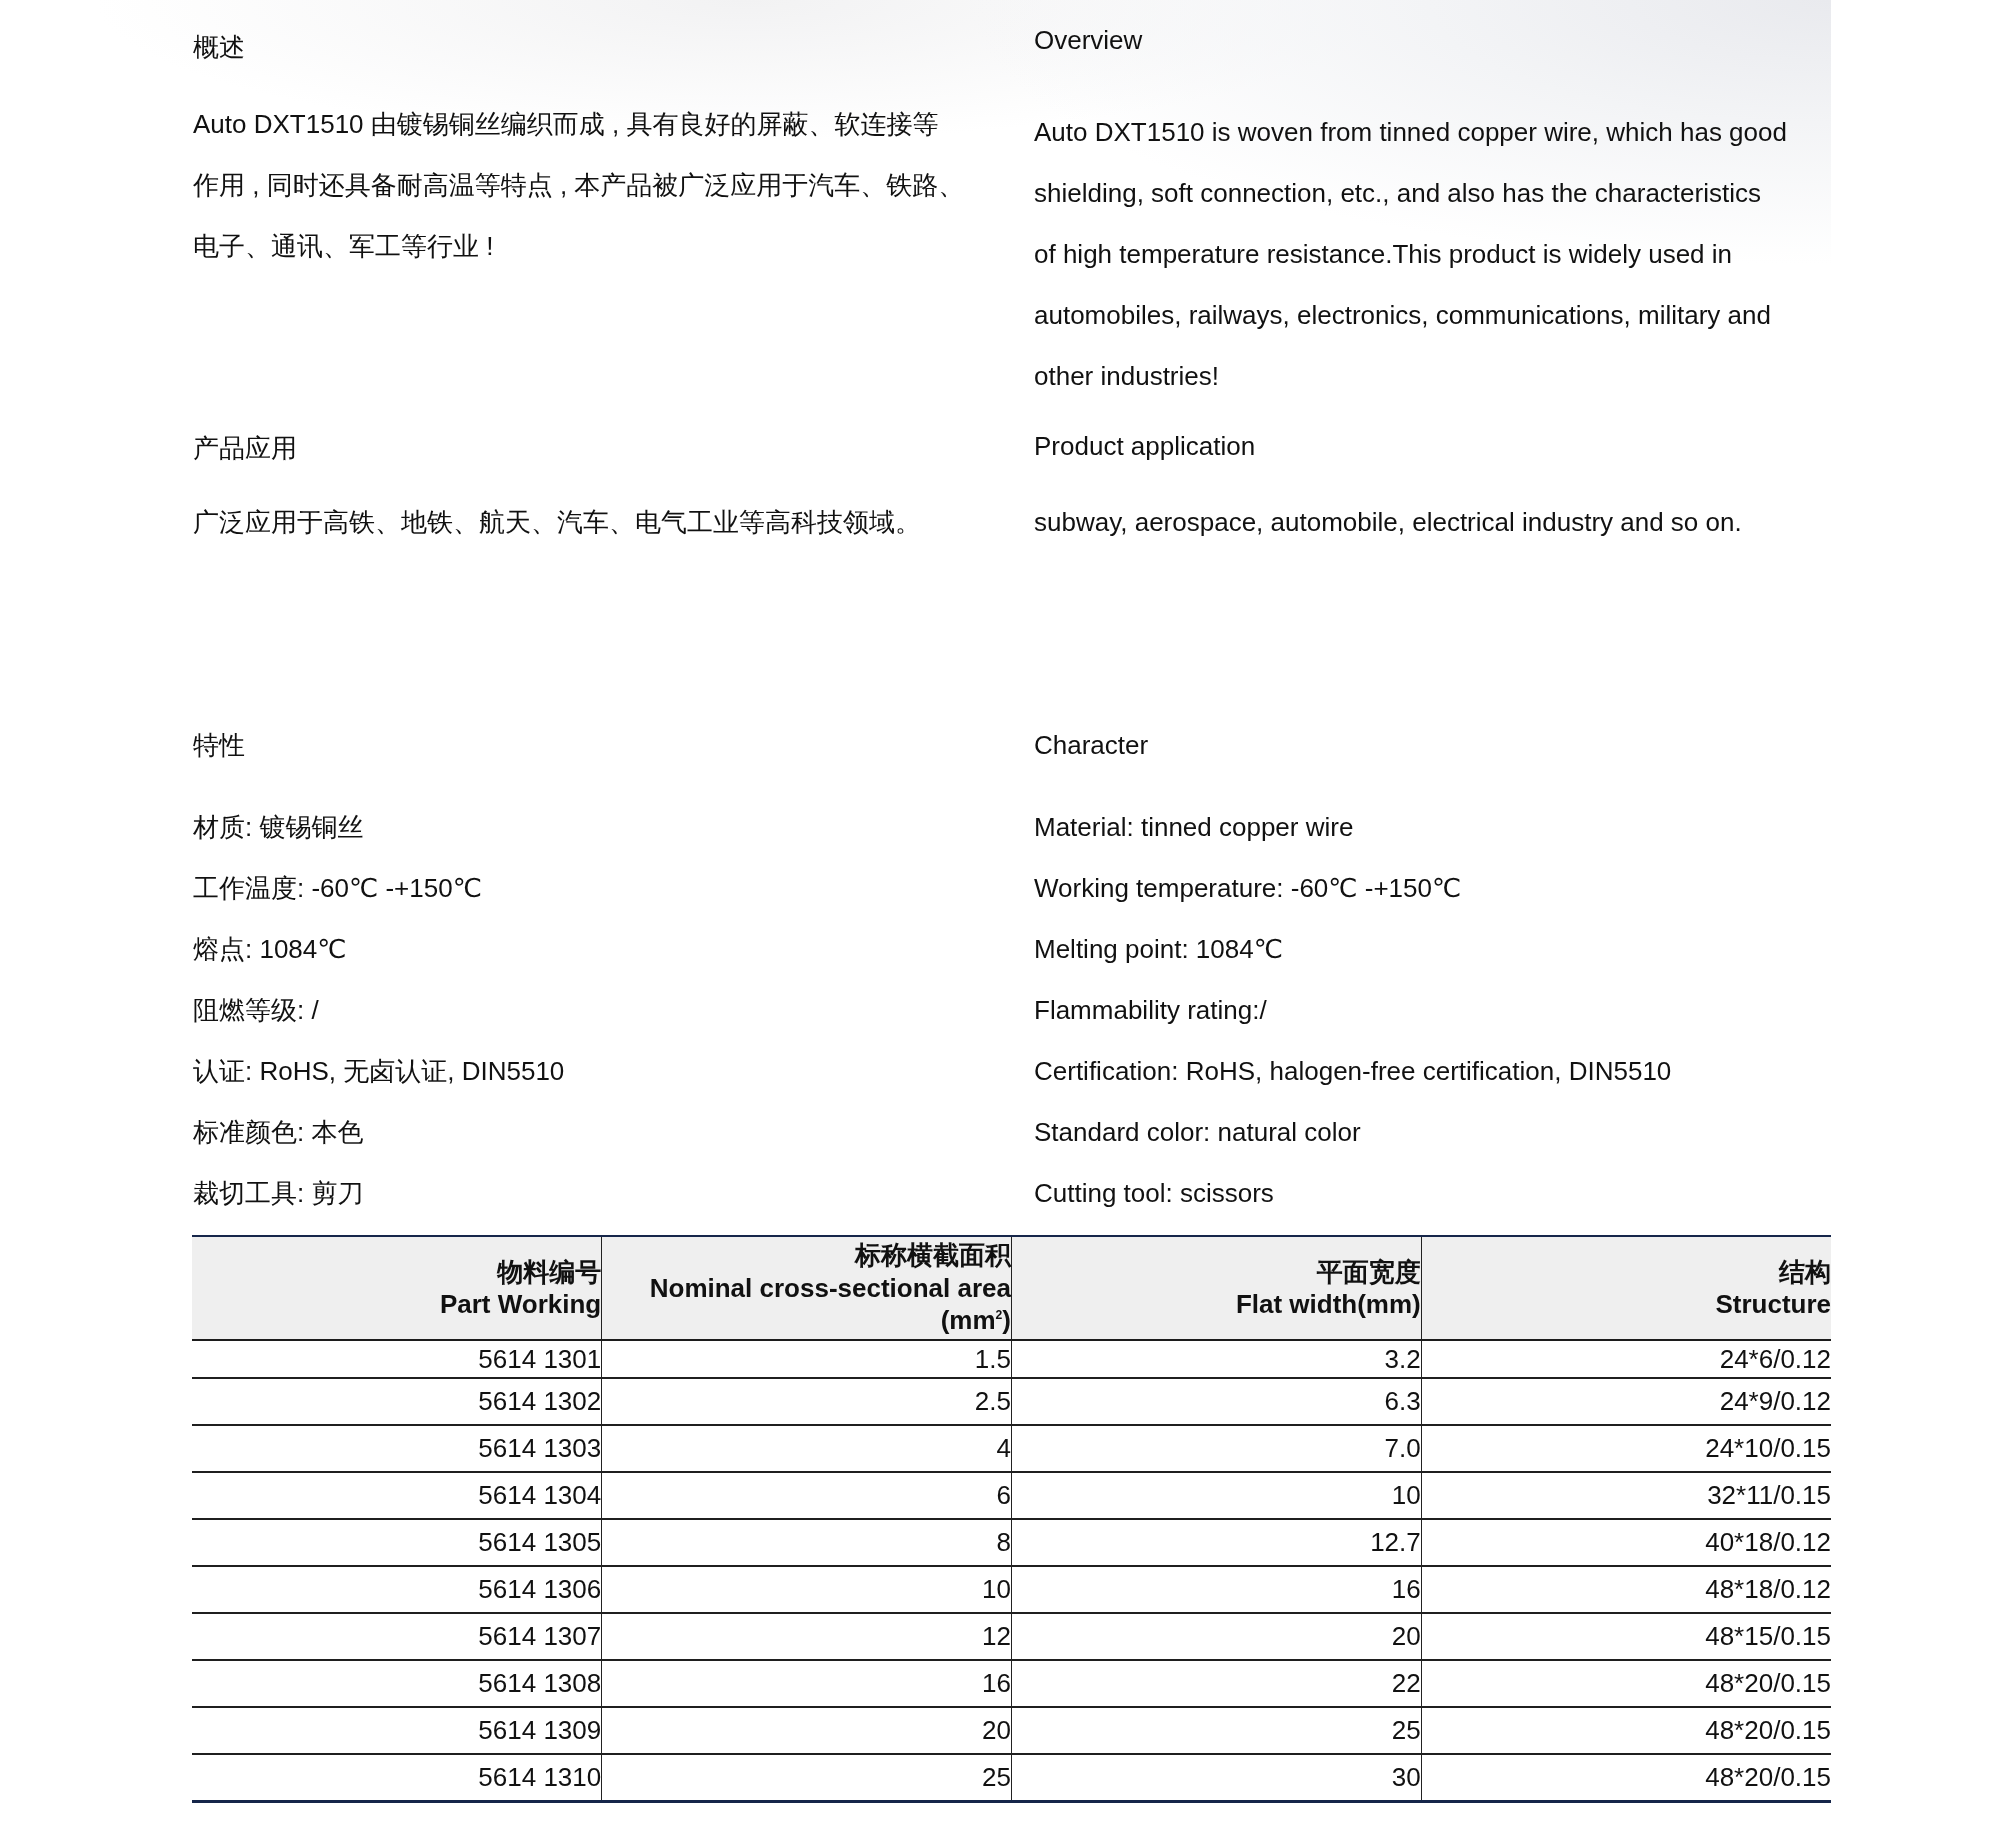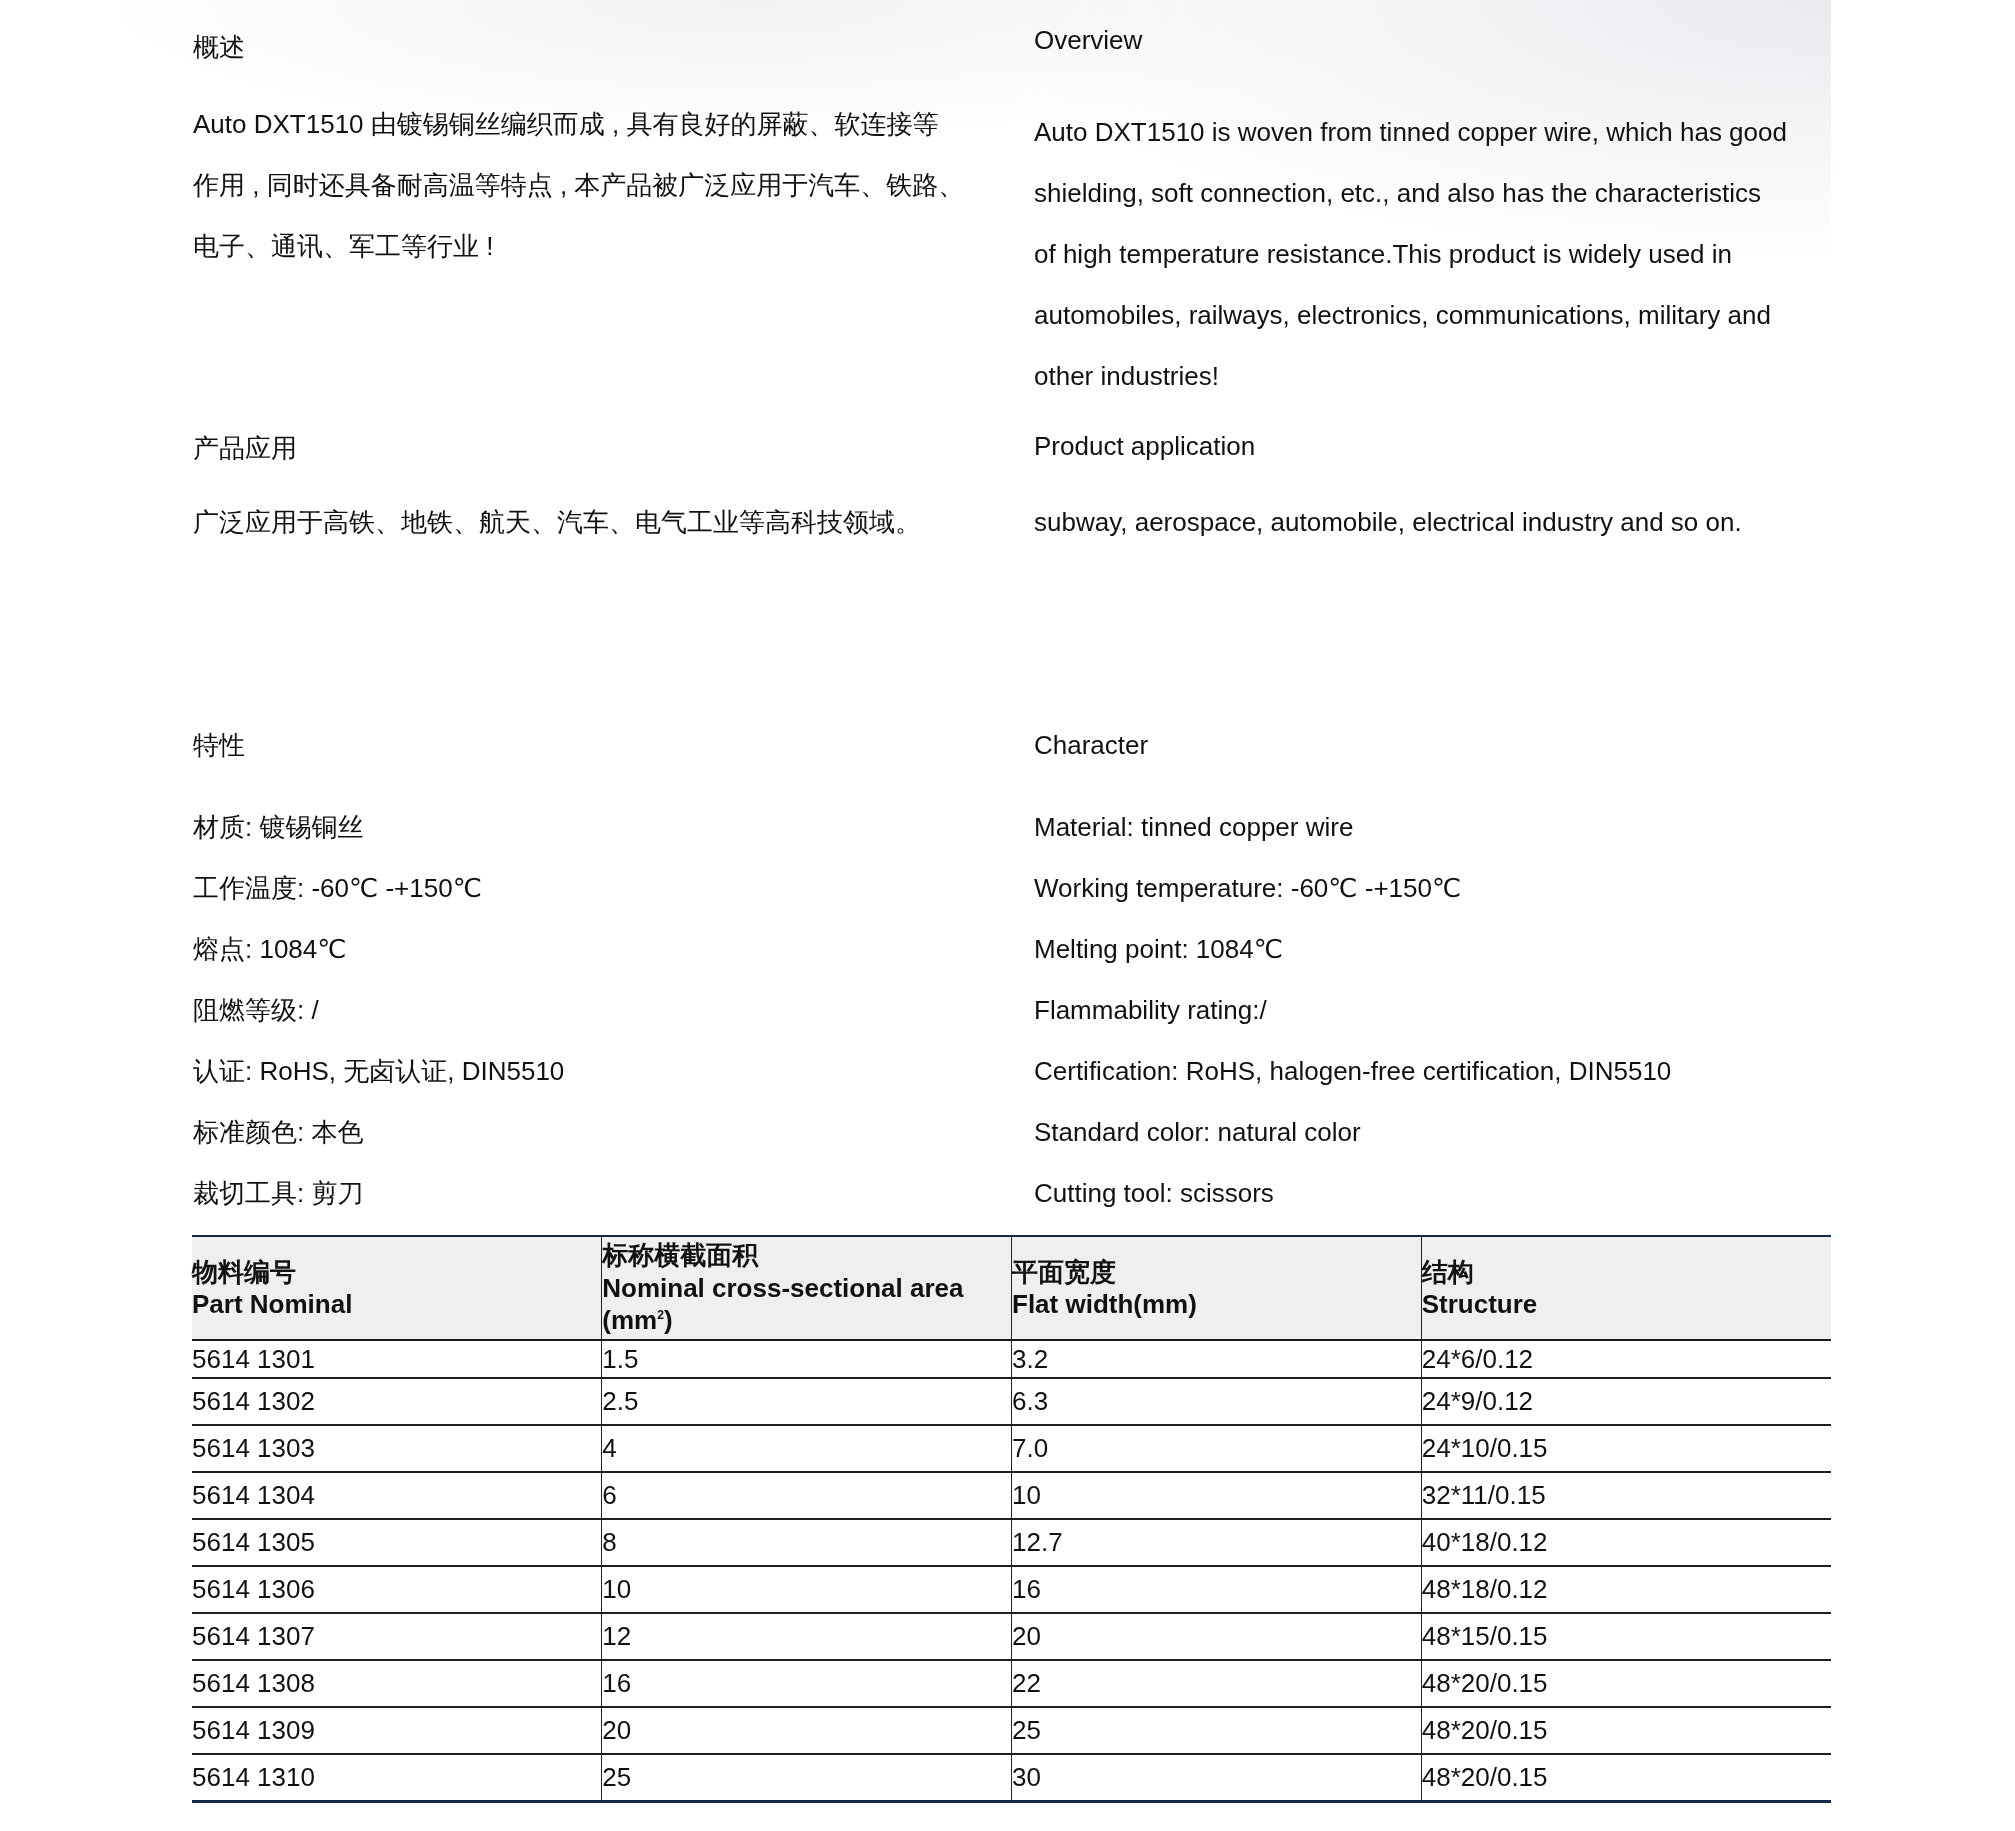--- a/index.html
+++ b/index.html
@@ -19,21 +19,21 @@
   .title { font-size: 26px; line-height: 41px; white-space: nowrap; font-weight: normal; margin: 0; }
   .body { font-size: 26px; line-height: 41px; }
   .line { white-space: nowrap; display: block; margin-top: 20px; }
   .col-left { left: 193px; }
   .col-right { left: 1034px; }
 
   
   .spec-table {
     position: absolute; left: 192px; top: 1235px; width: 1639px;
     border-collapse: collapse; table-layout: fixed;
-    font-size: 26px; text-align: left;
+    font-size: 26px; text-align: right;
   }
   .spec-table col { width: 25%; }
   .spec-table thead tr { border-top: 2.7px solid #16264a; }
   .spec-table th {
     background: #efefef; font-weight: bold; line-height: 32.5px;
     height: 102px; padding: 0; vertical-align: middle;
     border-bottom: 2.7px solid #1c1c1c;
   }
   .spec-table th + th, .spec-table td + td { border-left: 1.4px solid #222222; }
   .spec-table td {
@@ -107,21 +107,21 @@
   <colgroup>
       <col>
       <col>
       <col>
       <col>
     </colgroup>
   <thead>
     <tr>
       <th>
         <span class="th-zh">物料编号</span>
-        <span class="th-en">Part Nominal</span>
+        <span class="th-en">Part Working</span>
       </th>
       <th>
         <span class="th-zh">标称横截面积</span>
         <span class="th-en">Nominal cross-sectional area</span>
         <span class="th-en"><span>(mm</span><sup>2</sup><span>)</span></span>
       </th>
       <th>
         <span class="th-zh">平面宽度</span>
         <span class="th-en">Flat width(mm)</span>
       </th>

